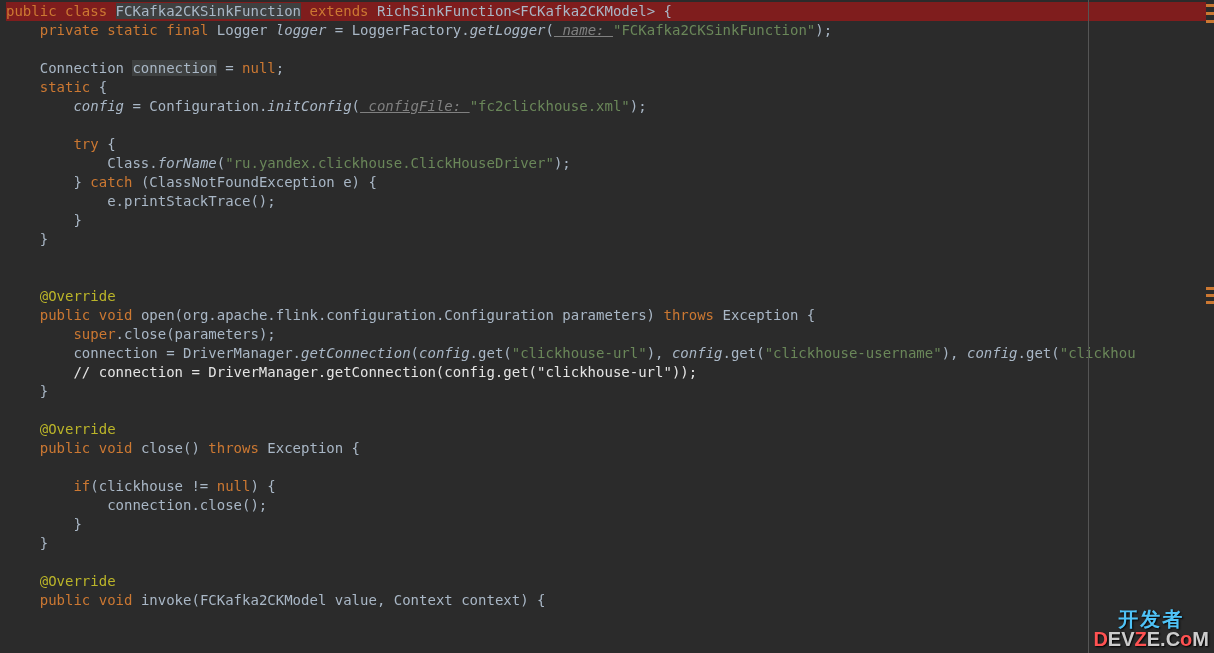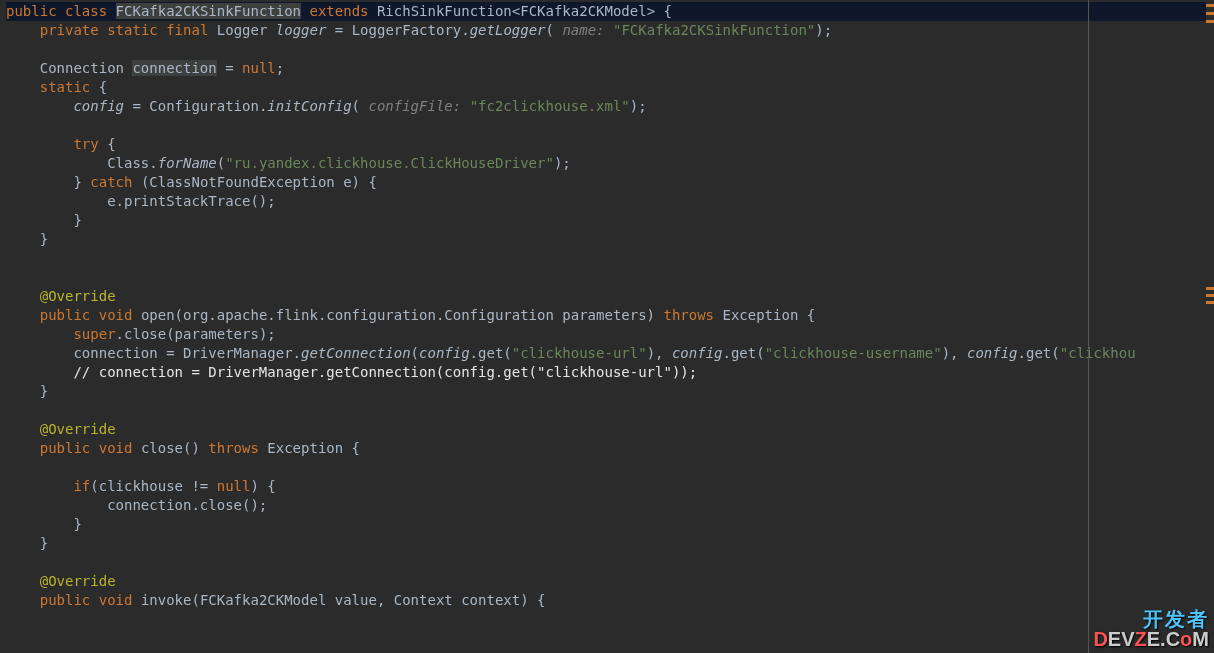--- a/index.html
+++ b/index.html
@@ -20,23 +20,23 @@
     }
     .line {
       white-space: pre;
       position: relative;
     }
     .kw { color: #cc7832; }
     .str { color: #6a8759; }
     .anno { color: #bbb529; }
     .comment { color: #e5e5e5; }
     .italic { font-style: italic; }
-    .param { color: #808080; font-style: italic; }
+    .param { color: #808080; font-style: italic; text-decoration: underline; }
     .highlight { background: #3e4040; }
-    .cursor-line { background: #0f172a; }
+    .cursor-line { background: #7f1d1d; }
     .sep-line {
       position: absolute;
       top: 0;
       bottom: 0;
       left: 1088px;
       width: 1px;
       background: #555555;
     }
     .minimap {
       position: absolute;
@@ -52,21 +52,21 @@
       width: 8px;
       height: 3px;
       background: #cc7832;
     }
     .watermark {
       position: absolute;
       right: 5px;
       bottom: 4px;
       font-family: Arial, sans-serif;
       font-weight: bold;
-      text-align: right;
+      text-align: center;
       line-height: 1;
     }
     .wm1 { color: #4fc3f7; font-size: 20px; text-shadow: 1px 1px 2px #000; letter-spacing: 2px; }
     .wm2 { color: #cccccc; font-size: 20px; text-shadow: 1px 1px 2px #000; }
     .wm2 .red { color: #ff5252; }
   </style>
 </head>
 <body>
 
 <div class="editor">

